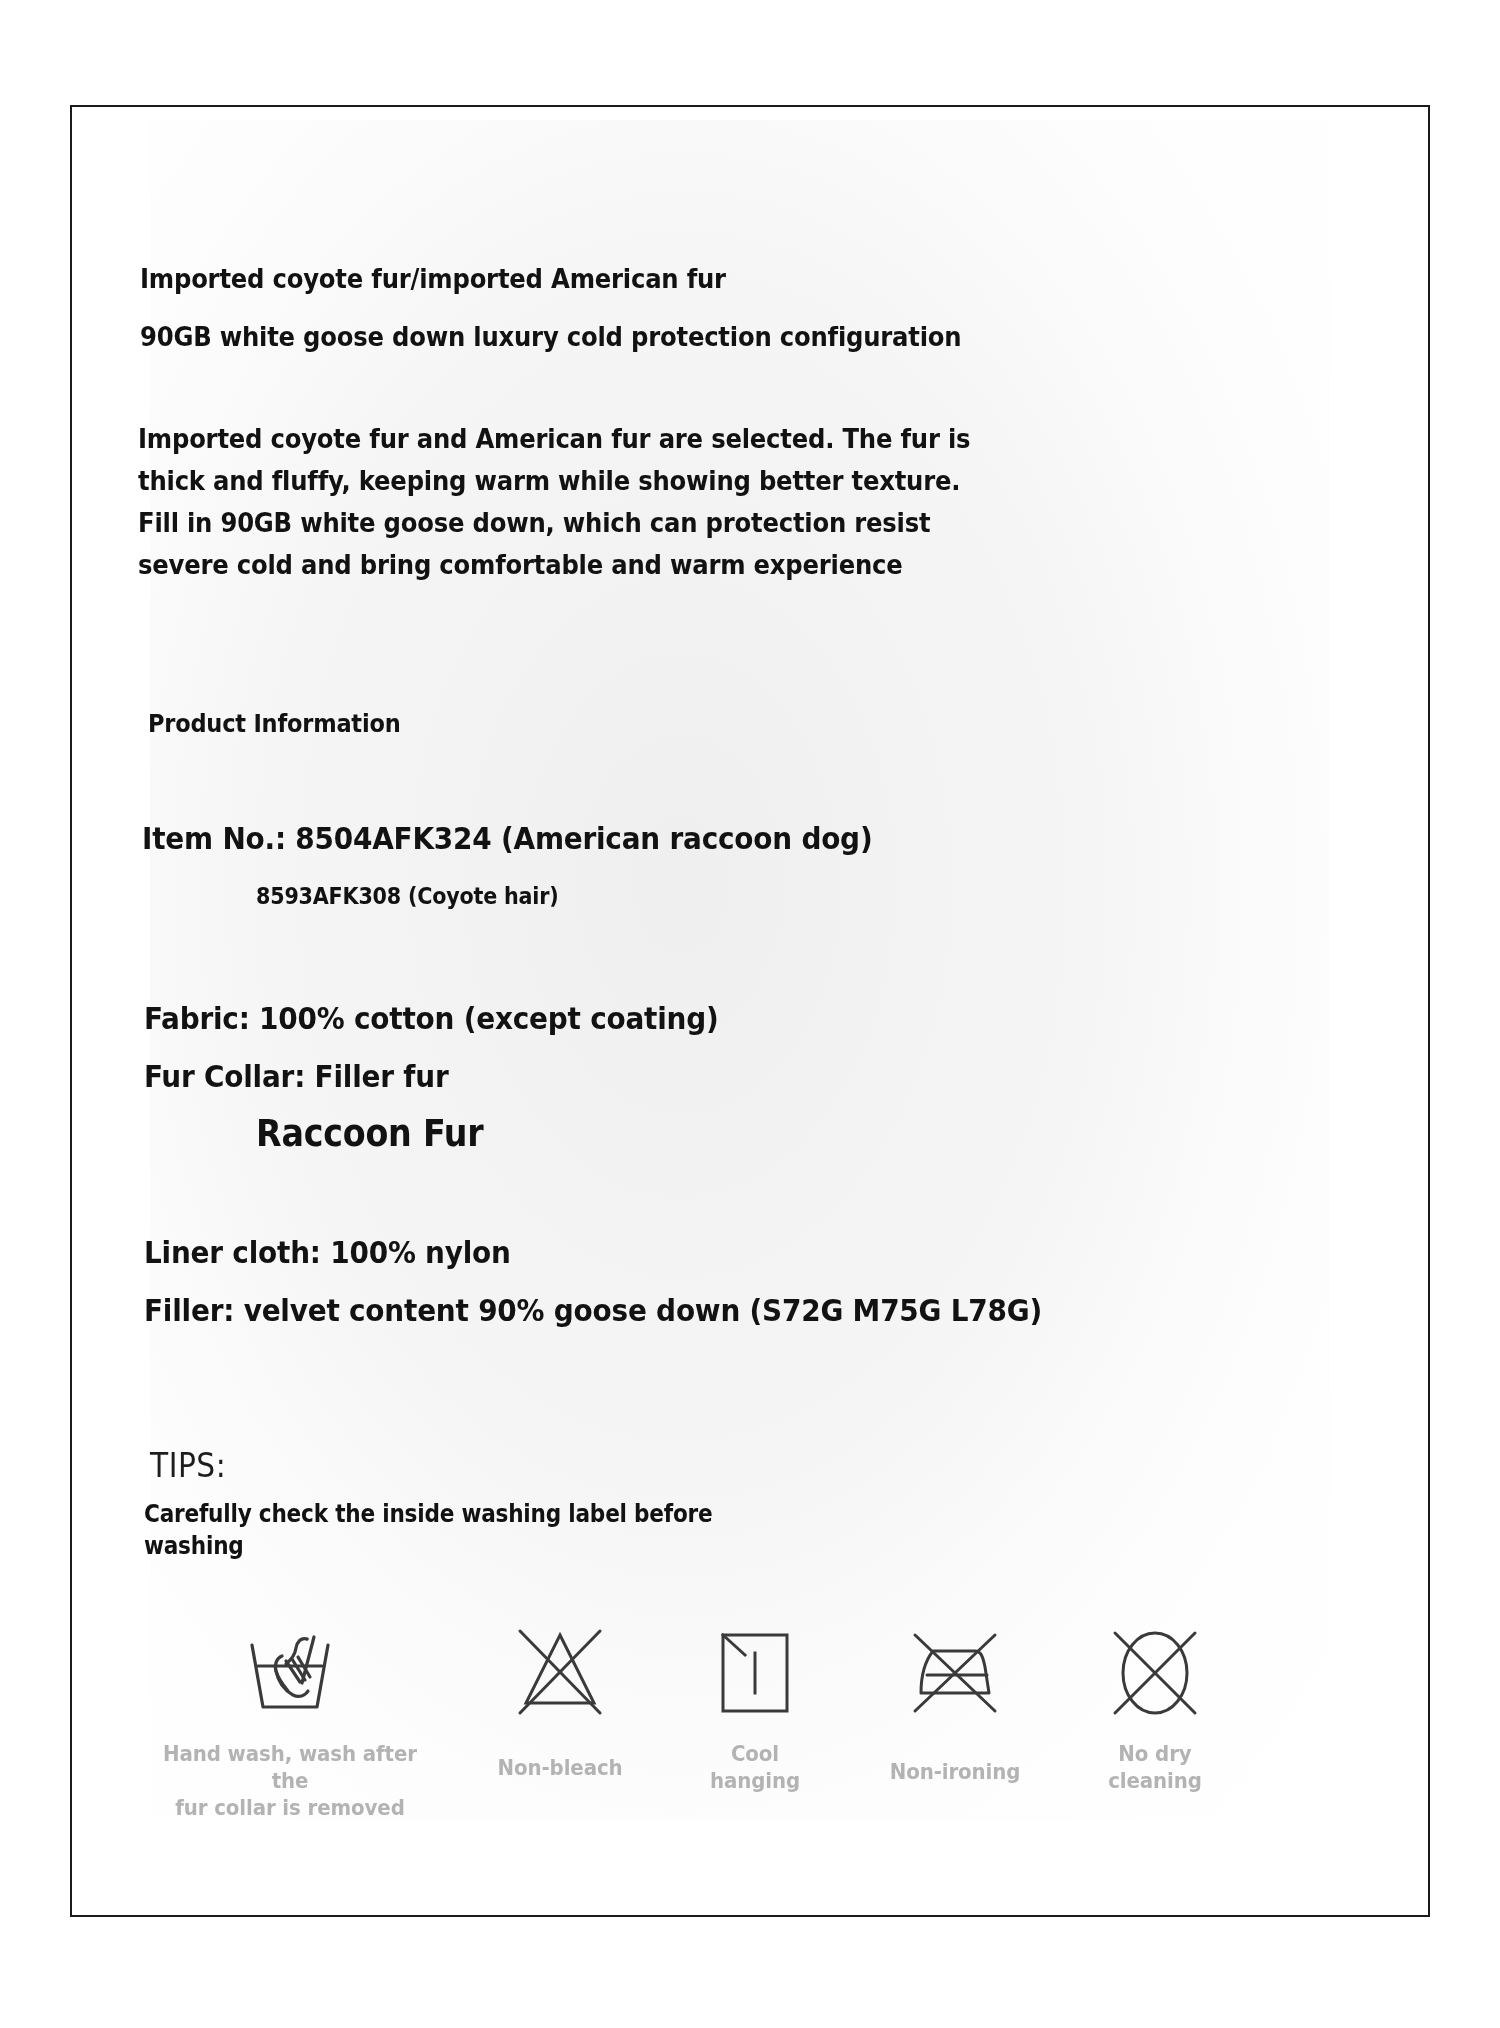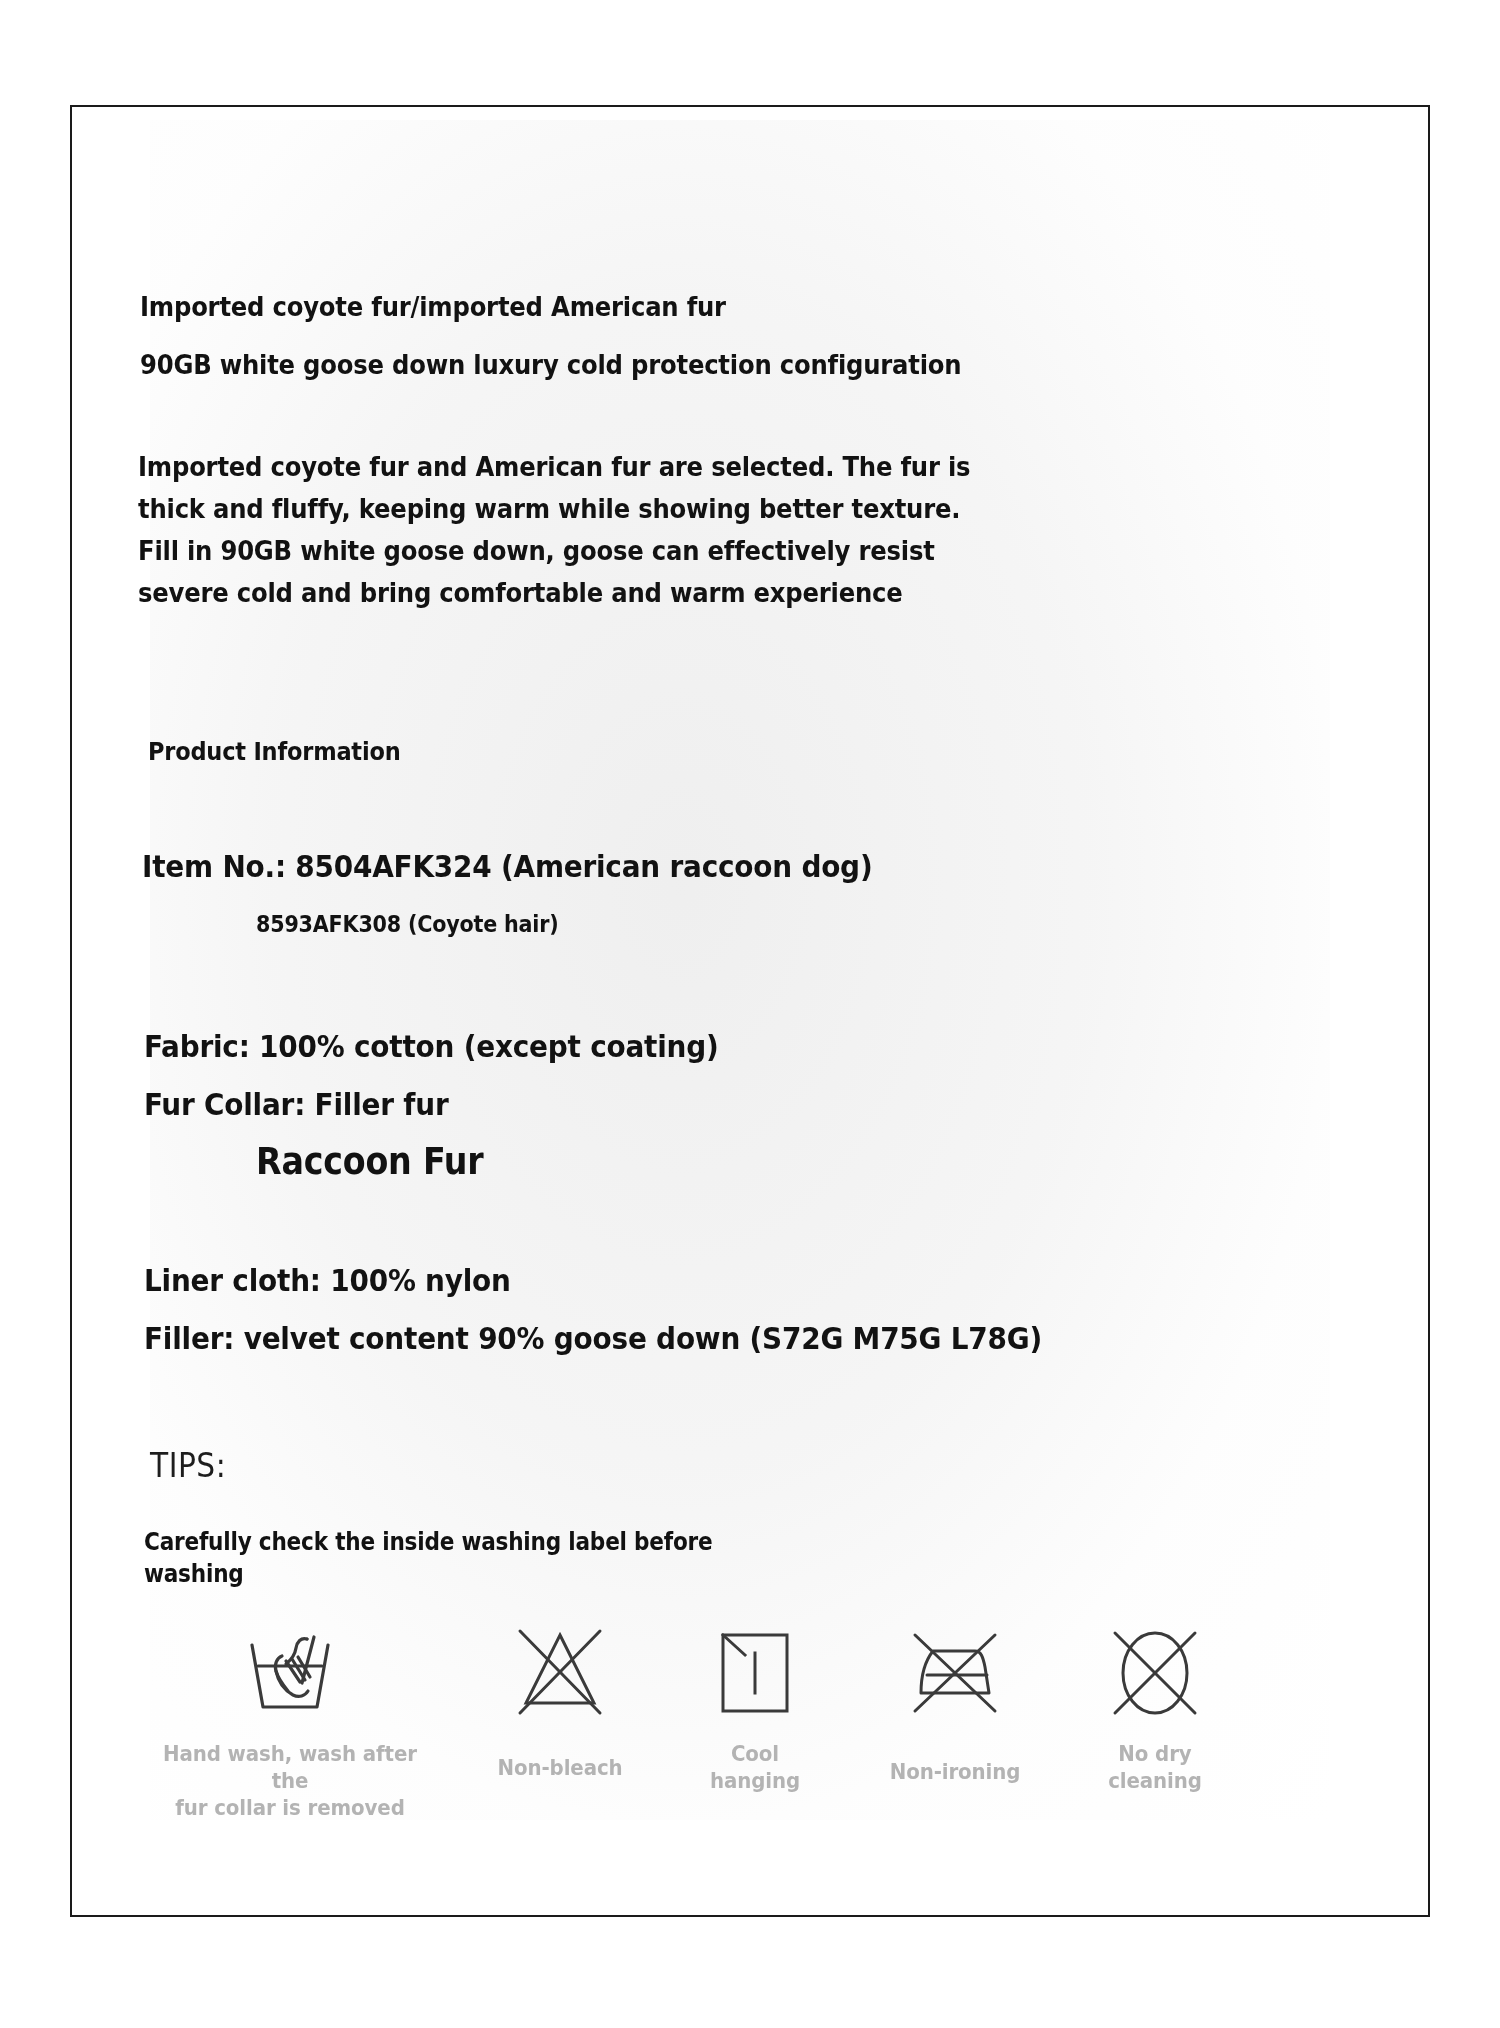--- a/index.html
+++ b/index.html
@@ -56,21 +56,20 @@
     height: 2028px;
   }
 
   
   .cond {
     font-family: "Liberation Sans Narrow", "DejaVu Sans Condensed", "Liberation Sans", sans-serif;
     font-stretch: condensed;
     font-weight: 700;
     color: #121212;
     letter-spacing: -0.2px;
-    margin-top: 28px;
   }
 
   .lead-1 {
     position: absolute;
     left: 140px;
     top: 264px;
     font-size: 27px;
     line-height: 30px;
     white-space: nowrap;
   }
@@ -237,21 +236,21 @@
   <div class="frame"></div>
 
   <div class="content">
 
     <div class="cond lead-1">Imported coyote fur/imported American fur</div>
     <div class="cond lead-2">90GB white goose down luxury cold protection configuration</div>
 
     <div class="cond para">
       <span class="ln">Imported coyote fur and American fur are selected. The fur is</span>
       <span class="ln">thick and fluffy, keeping warm while showing better texture.</span>
-      <span class="ln">Fill in 90GB white goose down, goose can effectively resist</span>
+      <span class="ln">Fill in 90GB white goose down, which can protection resist</span>
       <span class="ln">severe cold and bring comfortable and warm experience</span>
     </div>
 
     <div class="cond section-title">Product Information</div>
 
     <div class="cond item-no-1">Item No.: 8504AFK324 (American raccoon dog)</div>
     <div class="cond item-no-2">8593AFK308 (Coyote hair)</div>
 
     <div class="cond spec-fabric">Fabric: 100% cotton (except coating)</div>
     <div class="cond spec-collar">Fur Collar: Filler fur</div>

